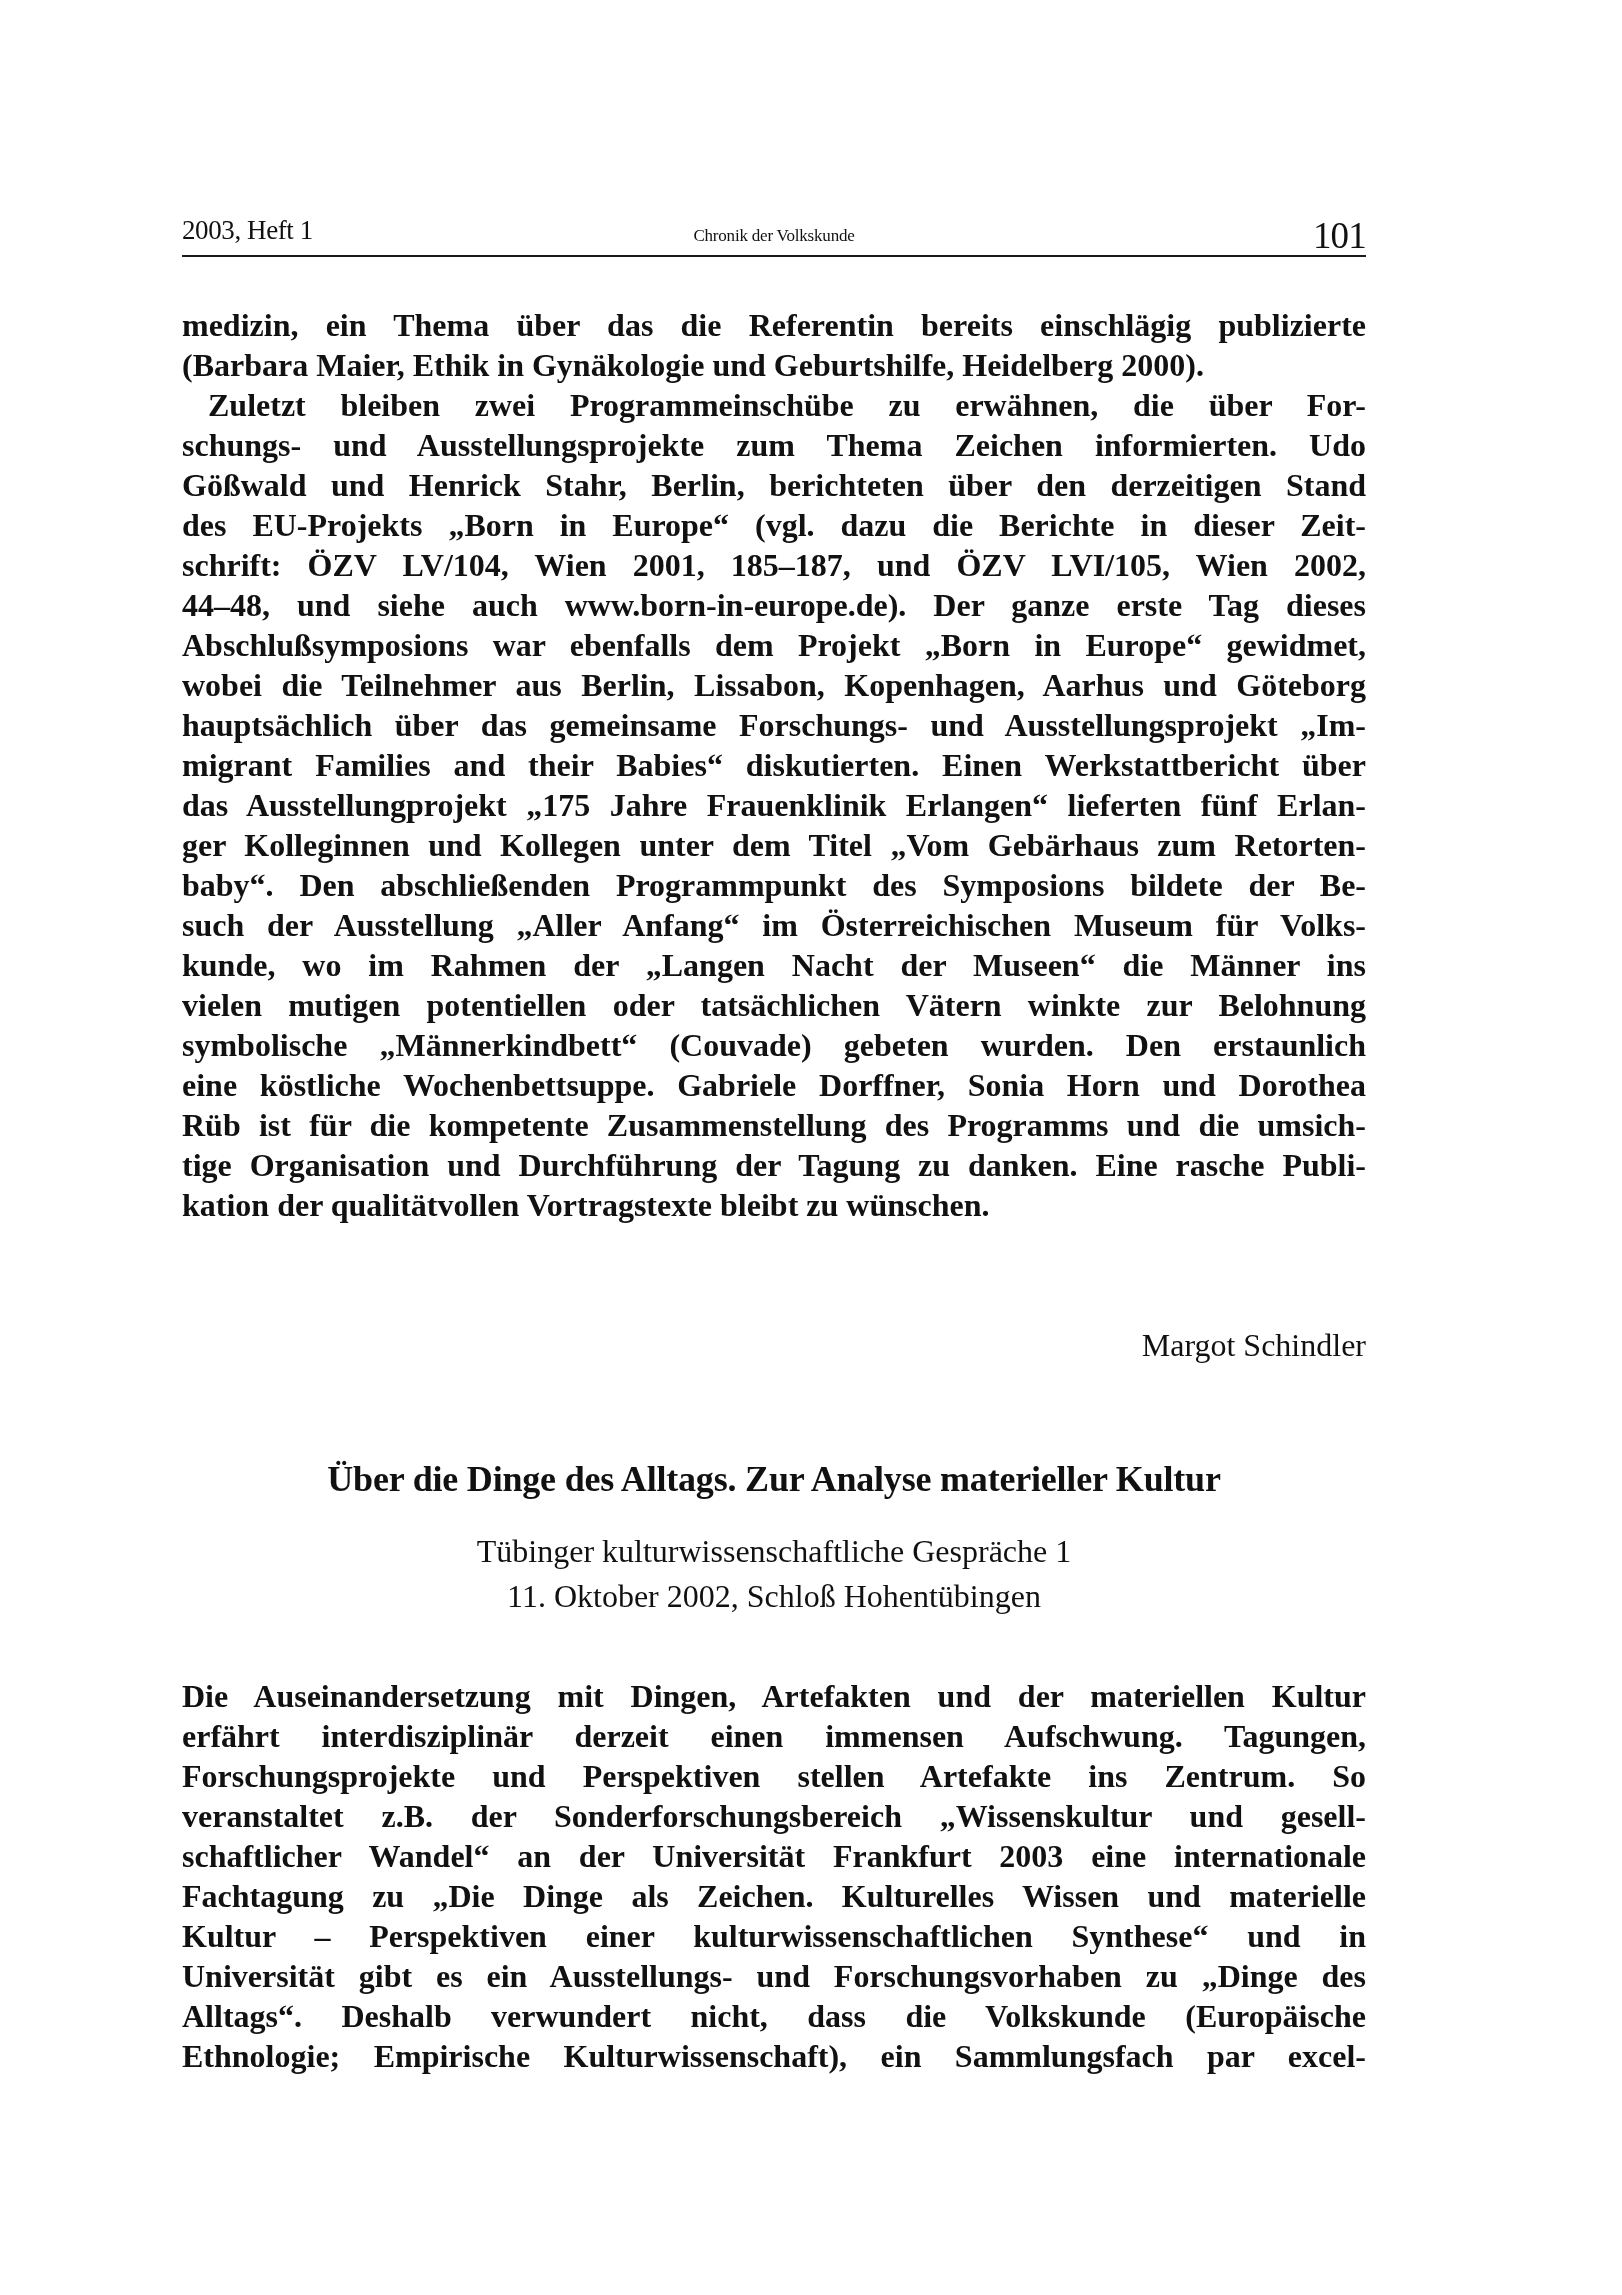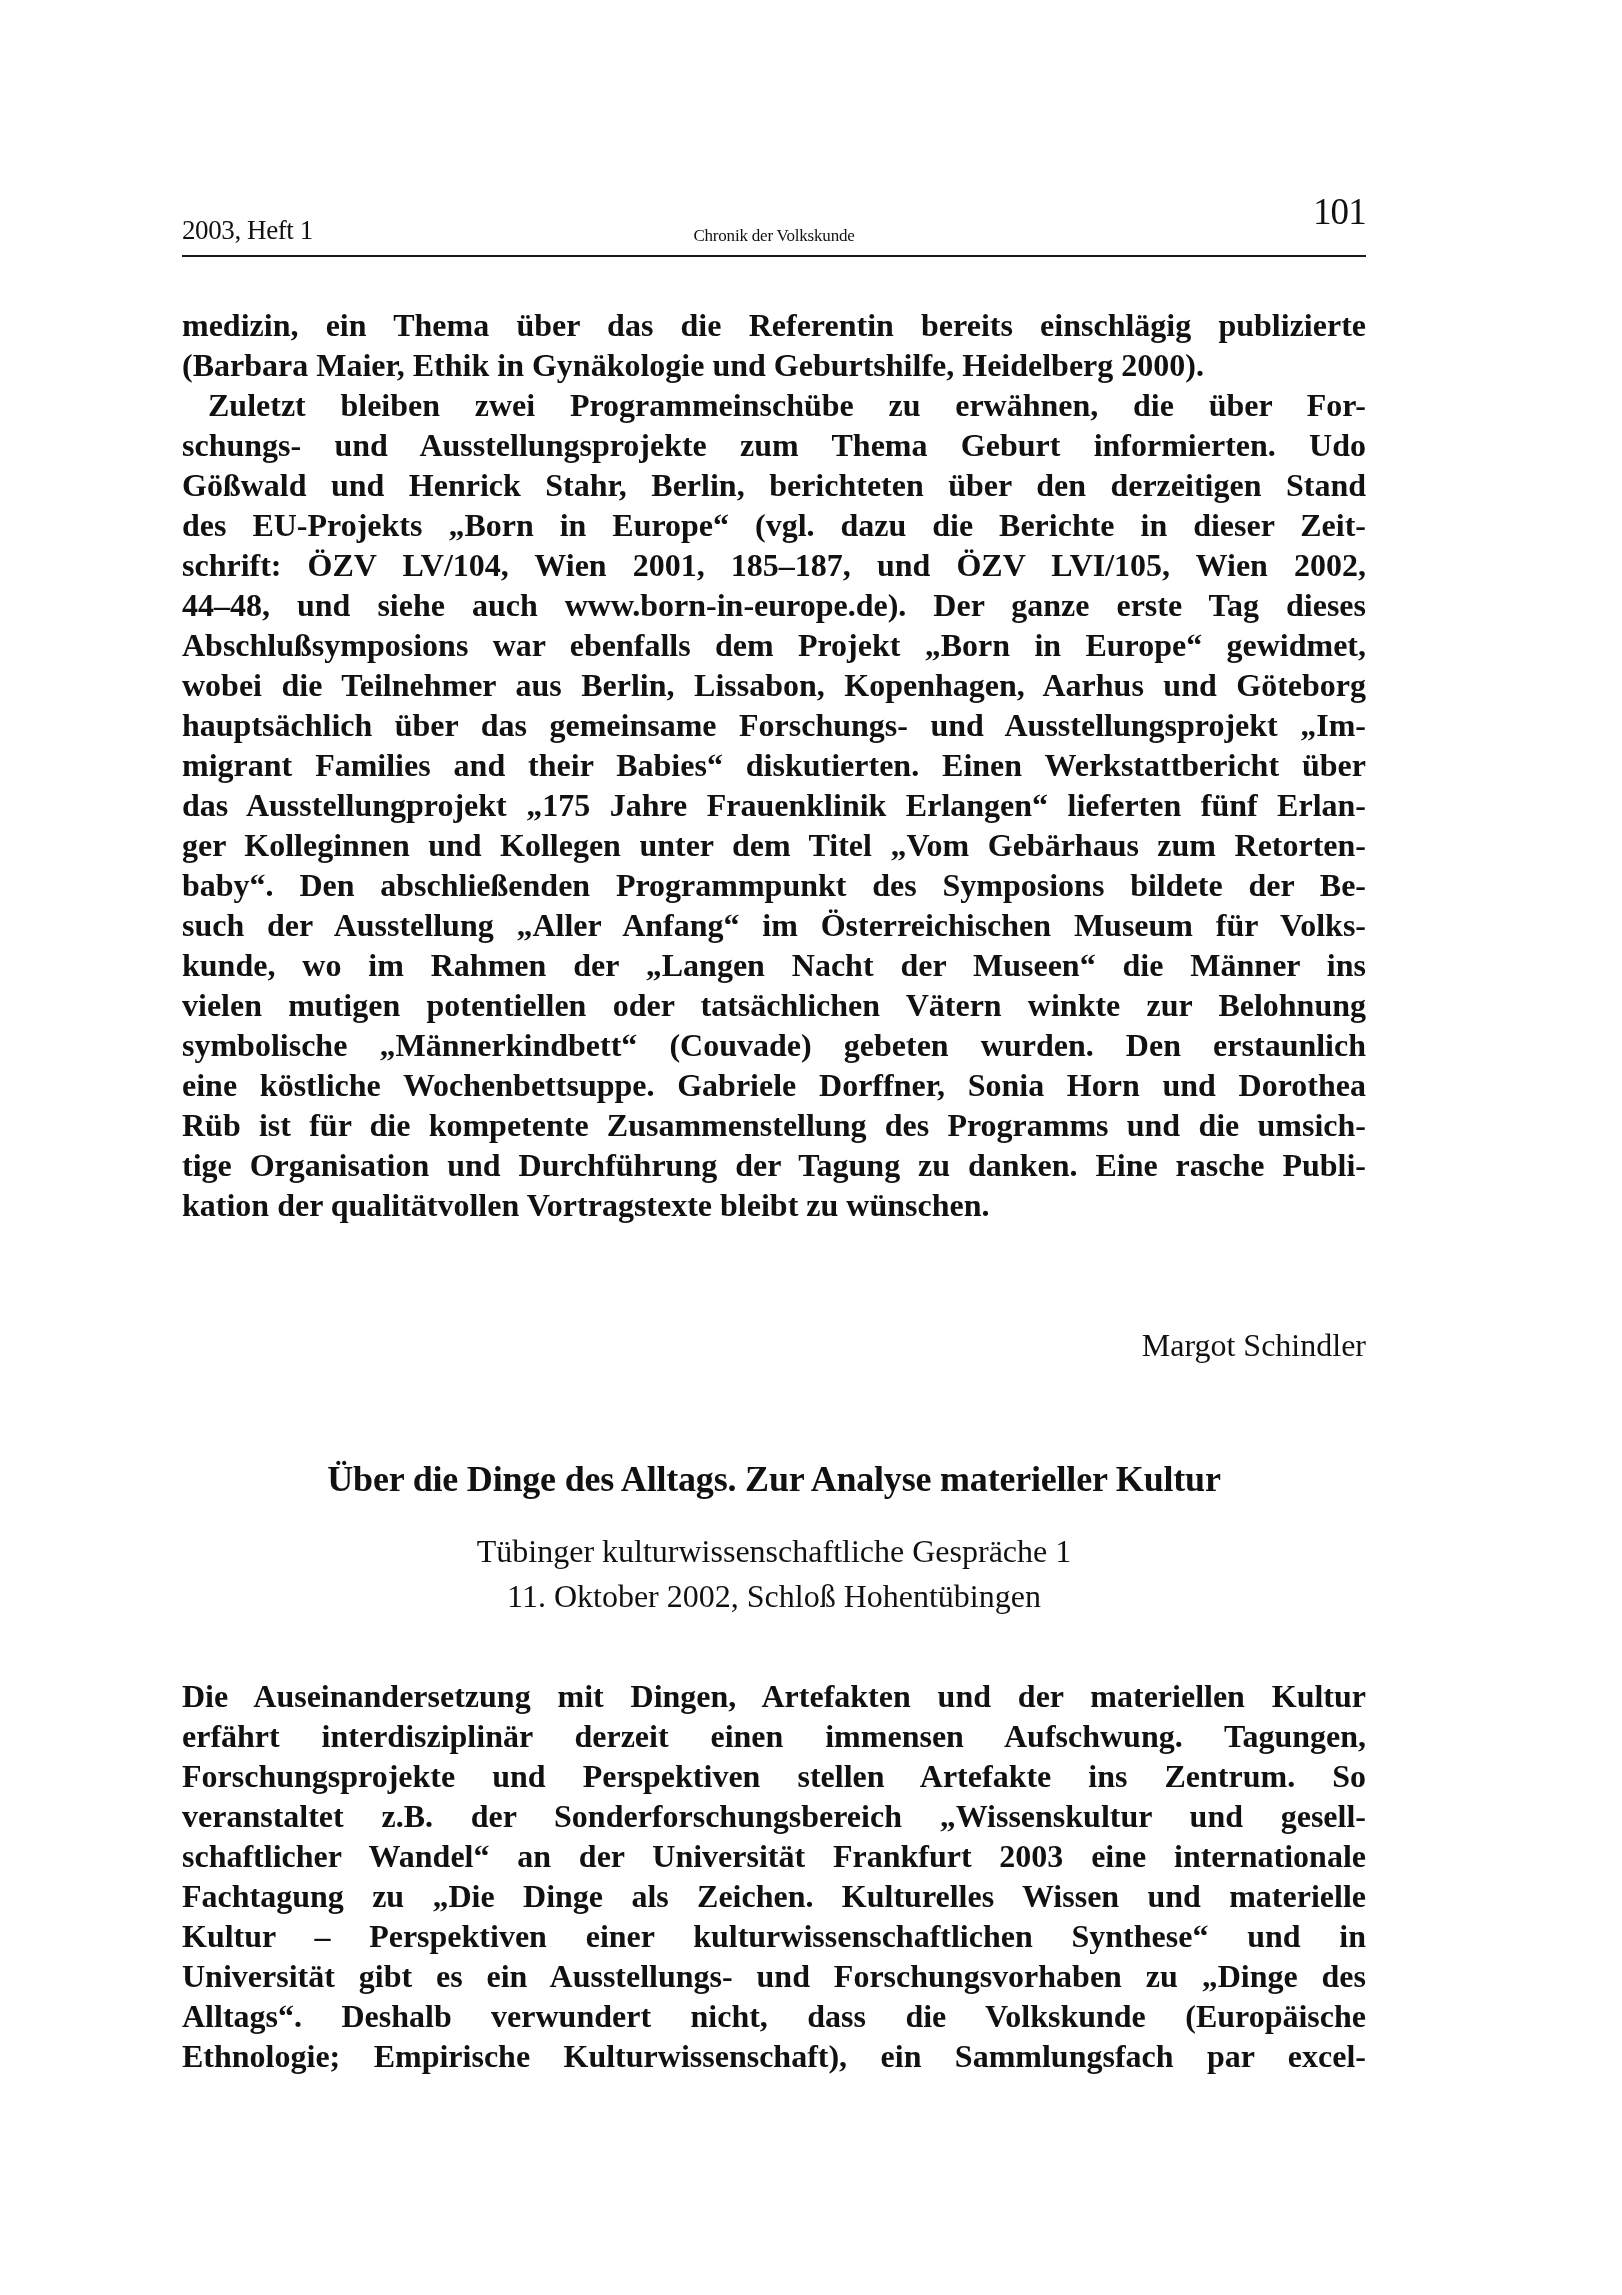--- a/index.html
+++ b/index.html
@@ -20,21 +20,21 @@
   }
   .hdr-left {
     position: absolute; left: 0; bottom: 11.4px;
     font-size: 27px; letter-spacing: -0.4px;
   }
   .hdr-center {
     position: absolute; left: 0; right: 0; bottom: 11.4px;
     text-align: center; font-size: 17px; letter-spacing: -0.2px;
   }
   .hdr-right {
-    position: absolute; right: 0; bottom: 24px;
+    position: absolute; right: 0; bottom: 0;
     font-size: 37px; letter-spacing: -0.8px;
   }
   .hdr-rule {
     position: absolute; left: 0; right: 0; bottom: 0;
     height: 0; border-top: 2.4px solid #1a1a1a;
   }
   .body-block {
     position: absolute;
     left: 182px;
     width: 1184px;
@@ -84,21 +84,21 @@
   <span class="hdr-left">2003, Heft 1</span>
   <span class="hdr-center">Chronik der Volkskunde</span>
   <span class="hdr-right">101</span>
   <div class="hdr-rule"></div>
 </div>
 
 <div class="body-block" style="top:305px;">
   <span class="line">medizin, ein Thema über das die Referentin bereits einschlägig publizierte</span>
   <span class="line last">(Barbara Maier, Ethik in Gynäkologie und Geburtshilfe, Heidelberg 2000).</span>
   <span class="line indent">Zuletzt bleiben zwei Programmeinschübe zu erwähnen, die über For-</span>
-  <span class="line">schungs- und Ausstellungsprojekte zum Thema Geburt informierten. Udo</span>
+  <span class="line">schungs- und Ausstellungsprojekte zum Thema Zeichen informierten. Udo</span>
   <span class="line">Gößwald und Henrick Stahr, Berlin, berichteten über den derzeitigen Stand</span>
   <span class="line">des EU-Projekts „Born in Europe“ (vgl. dazu die Berichte in dieser Zeit-</span>
   <span class="line">schrift: ÖZV LV/104, Wien 2001, 185–187, und ÖZV LVI/105, Wien 2002,</span>
   <span class="line">44–48, und siehe auch www.born-in-europe.de). Der ganze erste Tag dieses</span>
   <span class="line">Abschlußsymposions war ebenfalls dem Projekt „Born in Europe“ gewidmet,</span>
   <span class="line">wobei die Teilnehmer aus Berlin, Lissabon, Kopenhagen, Aarhus und Göteborg</span>
   <span class="line">hauptsächlich über das gemeinsame Forschungs- und Ausstellungsprojekt „Im-</span>
   <span class="line">migrant Families and their Babies“ diskutierten. Einen Werkstattbericht über</span>
   <span class="line">das Ausstellungprojekt „175 Jahre Frauenklinik Erlangen“ lieferten fünf Erlan-</span>
   <span class="line">ger Kolleginnen und Kollegen unter dem Titel „Vom Gebärhaus zum Retorten-</span>

